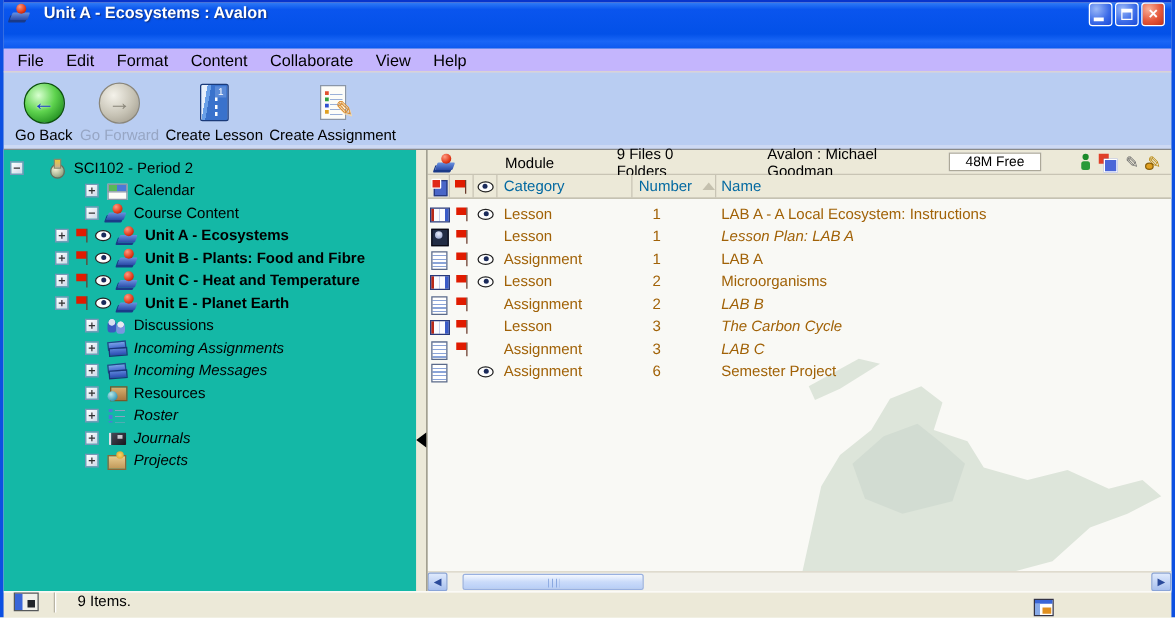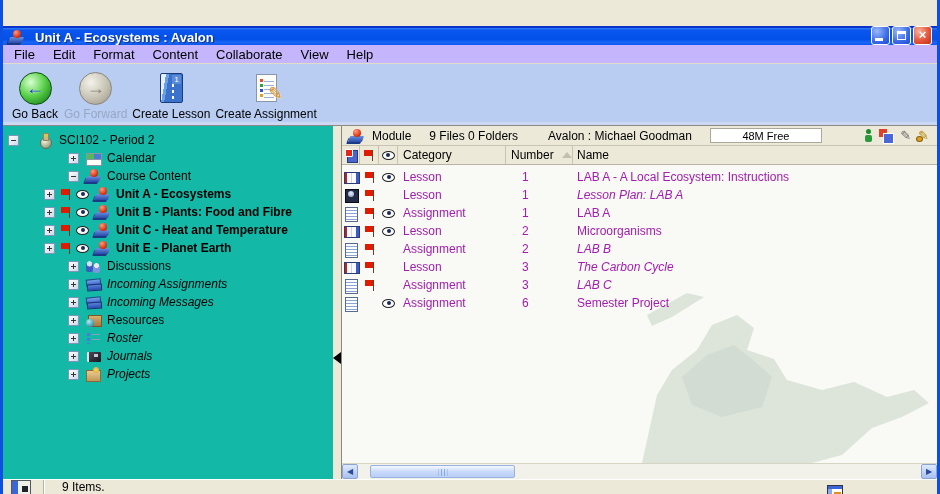--- a/index.html
+++ b/index.html
@@ -3,23 +3,23 @@
 <meta charset="utf-8">
 <style>
   * { margin:0; padding:0; box-sizing:border-box; }
   html,body { width:940px; height:494px; overflow:hidden; background:#fff;
               font-family:"Liberation Sans", sans-serif; }
   .window { position:relative; width:940px; height:494px;
             border-left:3px solid #0c50e2; border-right:3px solid #0c50e2;
             background:#ece9d8; display:flex; flex-direction:column; }
 
   
-  .titlebar { height:19px; flex:none; display:flex; align-items:flex-end; padding:0 5px;
+  .titlebar { height:39px; flex:none; display:flex; align-items:flex-start; padding:0 5px;
               border-top:2px solid #0834cc;
-              background:linear-gradient(180deg,#2f7cf6 0%,#0a55ee 15%,#0351e8 68%,#1a66f6 84%,#0c58ef 100%);margin-top:26px; }
+              background:linear-gradient(180deg,#2f7cf6 0%,#0a55ee 15%,#0351e8 68%,#1a66f6 84%,#0c58ef 100%); }
   .title-text { color:#fff; font-weight:bold; font-size:13px; margin-left:6px;
                 text-shadow:1px 1px 1px #12307a; white-space:nowrap; }
   .winbtns { margin-left:auto; display:flex; gap:2px; }
   .wbtn { width:19px; height:19px; border:1px solid #fff; border-radius:3px; position:relative; }
   .wbtn.minmax { background:radial-gradient(circle at 30% 25%,#9ab8f8,#3a6ae8 60%,#1a4ad8); }
   .wbtn.close  { background:radial-gradient(circle at 30% 25%,#f8b09a,#e4573a 55%,#c03018);
                  color:#fff; font-weight:bold; font-size:13px; text-align:center; line-height:16px; }
   .glyph-min { position:absolute; left:3px; bottom:3px; width:8px; height:3px; background:#fff; }
   .glyph-max { position:absolute; left:4px; top:4px; width:9px; height:9px;
                border:1px solid #fff; border-top:3px solid #fff; }
@@ -130,21 +130,21 @@
   .flagicon::before { content:""; position:absolute; left:0; top:0; width:8px; height:6px; background:#e01b00; }
   .flagicon::after { content:""; position:absolute; left:8px; top:0; width:1px; height:11px; background:#6a3a2a; }
   .eyeicon { width:13px; height:9px; position:relative; display:inline-block; flex:none; margin-right:5px;
              border:1px solid #222; border-radius:50%; background:#fdfdfd; }
   .eyeicon::before { content:""; position:absolute; left:50%; top:50%; transform:translate(-50%,-50%);
              width:4px; height:4px; border-radius:50%; background:#1a2a5a; }
 
   
   .right-panel { flex:1; display:flex; flex-direction:column; background:#f9f9f5; min-width:0; }
   .infobar { height:20px; flex:none; background:#ece9d8; border-bottom:1px solid #c8c4b4;
-             display:flex; align-items:center; font-size:12px; color:#000; }
+             display:flex; align-items:center; font-size:12px; color:#000;gap:32px; }
   .infobar .ticon { width:16px; height:16px; margin:0 0 0 6px; }
   .info-type { margin-left:8px; }
   .info-counts { margin-left:18px; }
   .info-server { margin-left:30px; }
   .freebox { margin-left:18px; width:112px; height:15px; background:#fff; border:1px solid #aca899;
              font-size:11px; display:flex; align-items:center; justify-content:center; }
   .info-icons { margin-left:auto; margin-right:8px; display:flex; align-items:center; gap:7px; }
   .person-icon { width:7px; height:13px; position:relative; }
   .person-icon::before { content:""; position:absolute; left:1px; top:0; width:5px; height:5px;
       border-radius:50%; background:#1a8a2a; }
@@ -153,40 +153,40 @@
   .squares-icon { width:14px; height:13px; position:relative; }
   .squares-icon::before { content:""; position:absolute; left:0; top:0; width:8px; height:8px; background:#e04028; }
   .squares-icon::after { content:""; position:absolute; left:4px; top:4px; width:9px; height:9px;
       background:#4a66d8; border:1px solid #fff; }
   .pencil-sm { font-size:13px; color:#6a6a6a; }
   .pencil-key { font-size:13px; color:#b8860b; position:relative; }
   .pencil-key::after { content:""; position:absolute; left:-2px; bottom:1px; width:5px; height:4px;
       border-radius:50%; background:#e0a020; border:1px solid #8a6008; }
 
   .colheader { height:19px; flex:none; background:#ece9d8; border-bottom:1px solid #b8b4a4;
-               display:flex; align-items:center; font-size:12px; color:#000000; }
+               display:flex; align-items:center; font-size:12px; color:#0369a1; }
   .hcell { height:100%; display:flex; align-items:center; border-right:1px solid #c8c4b4; }
   .hcell.ic { width:18px; justify-content:center; }
   .hcell.fl { width:19px; justify-content:center; }
   .hcell.ey { width:19px; justify-content:center; }
   .hcell.cat { width:108px; padding-left:5px; }
   .hcell.num { width:67px; padding-left:5px; }
   .hcell.nm { flex:1; padding-left:4px; border-right:none; }
   .hcell .flagicon, .hcell .eyeicon { margin-right:0; }
   .hdr-type-icon { width:12px; height:12px; position:relative; }
   .hdr-type-icon::before { content:""; position:absolute; left:2px; top:1px; width:9px; height:11px;
       background:#4a66c8; border:1px solid #283a80; }
   .hdr-type-icon::after { content:""; position:absolute; left:0; top:0; width:6px; height:6px;
       border-radius:1px; background:#e02818; border:1px solid #fff; }
   .sortasc { width:0; height:0; margin-left:8px; border-left:5px solid transparent;
              border-right:5px solid transparent; border-bottom:6px solid #c4c0ae; }
 
   .tbl { flex:1; position:relative; padding-top:3px; overflow:hidden; }
   .watermark { position:absolute; inset:0; z-index:0; pointer-events:none; }
-  .trow { height:18px; display:flex; align-items:center; font-size:12px; color:#a21caf;
+  .trow { height:18px; display:flex; align-items:center; font-size:12px; color:#a16207;
           position:relative; z-index:1; }
   .cell { display:flex; align-items:center; }
   .cell.ic { width:18px; justify-content:center; }
   .cell.fl { width:19px; justify-content:center; }
   .cell.ey { width:19px; justify-content:center; }
   .cell.cat { width:108px; padding-left:5px; }
   .cell.num { width:67px; padding-left:16px; }
   .cell.nm { flex:1; padding-left:4px; white-space:nowrap; }
   .cell .flagicon, .cell .eyeicon { margin-right:0; }
   .cell.nm[data-style="italic"] { font-style:italic; }

